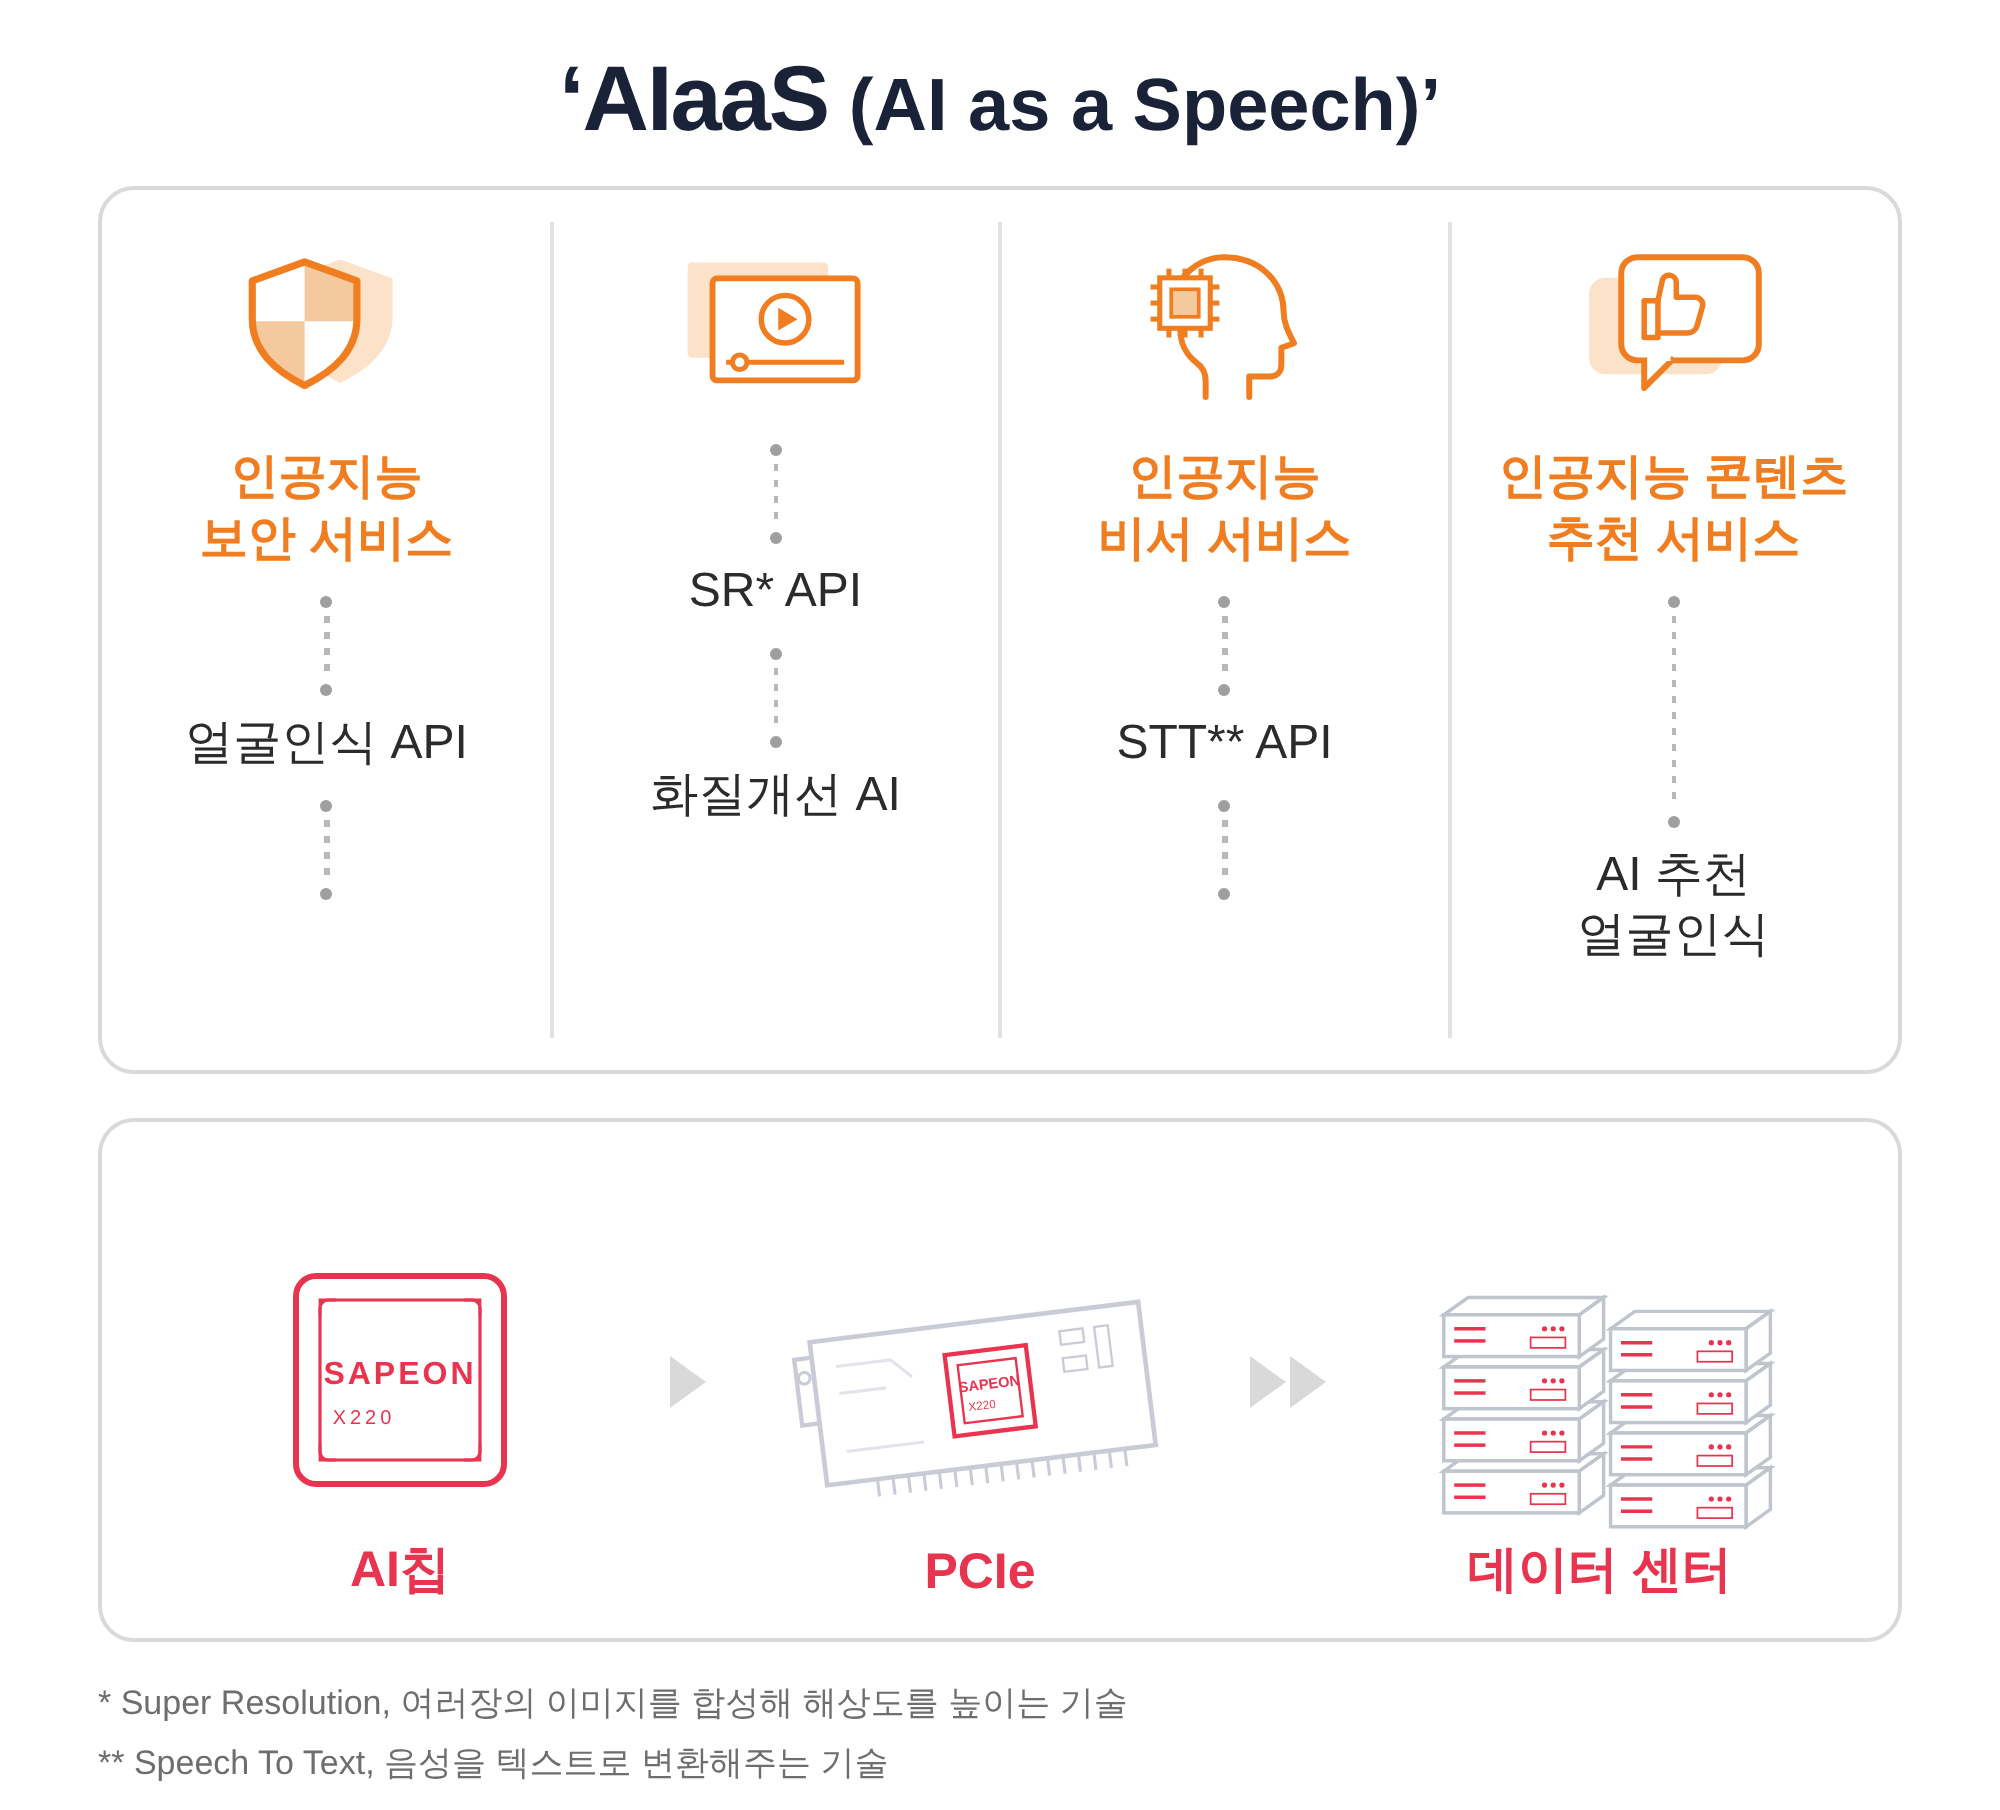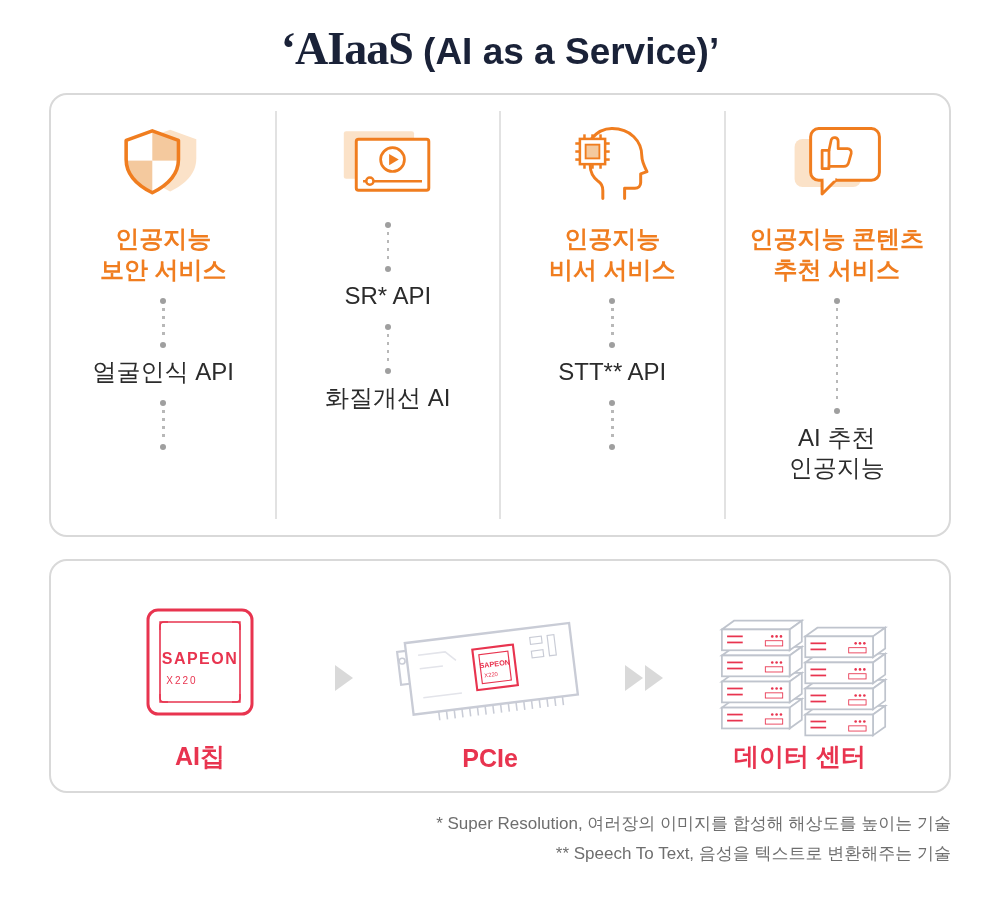--- a/index.html
+++ b/index.html
@@ -7,21 +7,21 @@
   body {
     width:1000px; height:905px; background:#ffffff;
     font-family:"Liberation Sans","DejaVu Sans",sans-serif;
     overflow:hidden;
   }
   
   .title {
     text-align:center; margin:24px 0 18px; color:#1a2238;
     font-weight:800; line-height:1.1;
   }
-  .title-em  { font-size:46px; font-weight:800; letter-spacing:-1px;font-family:Liberation Serif, serif; }
+  .title-em  { font-size:46px; font-weight:800; letter-spacing:-1px; }
   .title-rest{ font-size:37px; font-weight:700; }
 
   
   .panel {
     width:902px; margin:0 auto; background:#fff;
     border:2px solid #d9d9d9; border-radius:18px;
   }
 
   
   .services-panel { height:444px; display:flex; }
@@ -44,41 +44,41 @@
     width:2.5px; height:30px; margin:4px 0;
     background-image:repeating-linear-gradient(to bottom,#b8b8b8 0 3.5px,transparent 3.5px 8px);
   }
   .connector.tall .cline { height:96px; }
   .service-item {
     font-size:24px; font-weight:400; color:#2b2b2b; text-align:center;
     white-space:pre-line; line-height:1.25;
   }
 
   
-  .pipeline-panel { height:234px; margin-top:22px; display:flex; align-items:stretch; padding:8px 14px 10px; }
+  .pipeline-panel { height:262px; margin-top:22px; display:flex; align-items:stretch; padding:8px 14px 10px; }
   .pipe-item {
     flex:1 1 0; display:flex; flex-direction:column; align-items:center;
     justify-content:flex-end; padding-bottom:8px;
   }
   .pipe-label { margin-top:2px; font-size:25px; font-weight:700; color:#e8344f; }
   .pipe-arrow { align-self:center; flex:0 0 auto; margin-top:10px; }
 
   
   .footnotes {
-    width:902px; margin:16px auto 16px; text-align:right;
+    width:902px; margin:16px auto 16px; text-align:left;
     font-size:17px; color:#6e6e6e; line-height:1.8;
   }
 </style>
 </head>
 <body>
 
 <div>
 
   <h1 class="title">
-    <span class="title-em">‘AIaaS</span><span class="title-rest"> (AI as a Service)’</span>
+    <span class="title-em">‘AIaaS</span><span class="title-rest"> (AI as a Speech)’</span>
   </h1>
 
   <section class="panel services-panel">
 
     <div class="service-col">
       <div class="icon-wrap">
         <svg width="88" height="80" viewBox="0 0 74 64">
           <path d="M28 5 L50 13 V29 C50 42 41 50.5 28 57 C15 50.5 6 42 6 29 V13 Z" transform="translate(15,-1)" fill="#fbe2c8"></path>
           <clipPath id="shieldClip">
               <path d="M28 5 L50 13 V29 C50 42 41 50.5 28 57 C15 50.5 6 42 6 29 V13 Z"></path>
@@ -186,21 +186,21 @@
         </svg>
       </div>
       <div class="service-title">인공지능 콘텐츠
 추천 서비스</div>
       <div class="connector tall">
           <span class="dot"></span>
           <span class="cline"></span>
           <span class="dot"></span>
         </div>
       <div class="service-item">AI 추천
-인공지능</div>
+얼굴인식</div>
     </div>
   </section>
 
   <section class="panel pipeline-panel">
 
     <div class="pipe-item">
       <svg width="160" height="142" viewBox="0 0 160 142">
         <rect x="28" y="14" width="104" height="104" rx="10" fill="#ffffff" stroke="#e8344f" stroke-width="3"></rect>
         <rect x="40" y="26" width="80" height="80" rx="4" fill="none" stroke="#e8344f" stroke-width="1.6"></rect>
         <path d="M40 34 v-8 h8 M112 26 h8 v8 M120 98 v8 h-8 M48 106 h-8 v-8" fill="none" stroke="#e8344f" stroke-width="1.4"></path>

